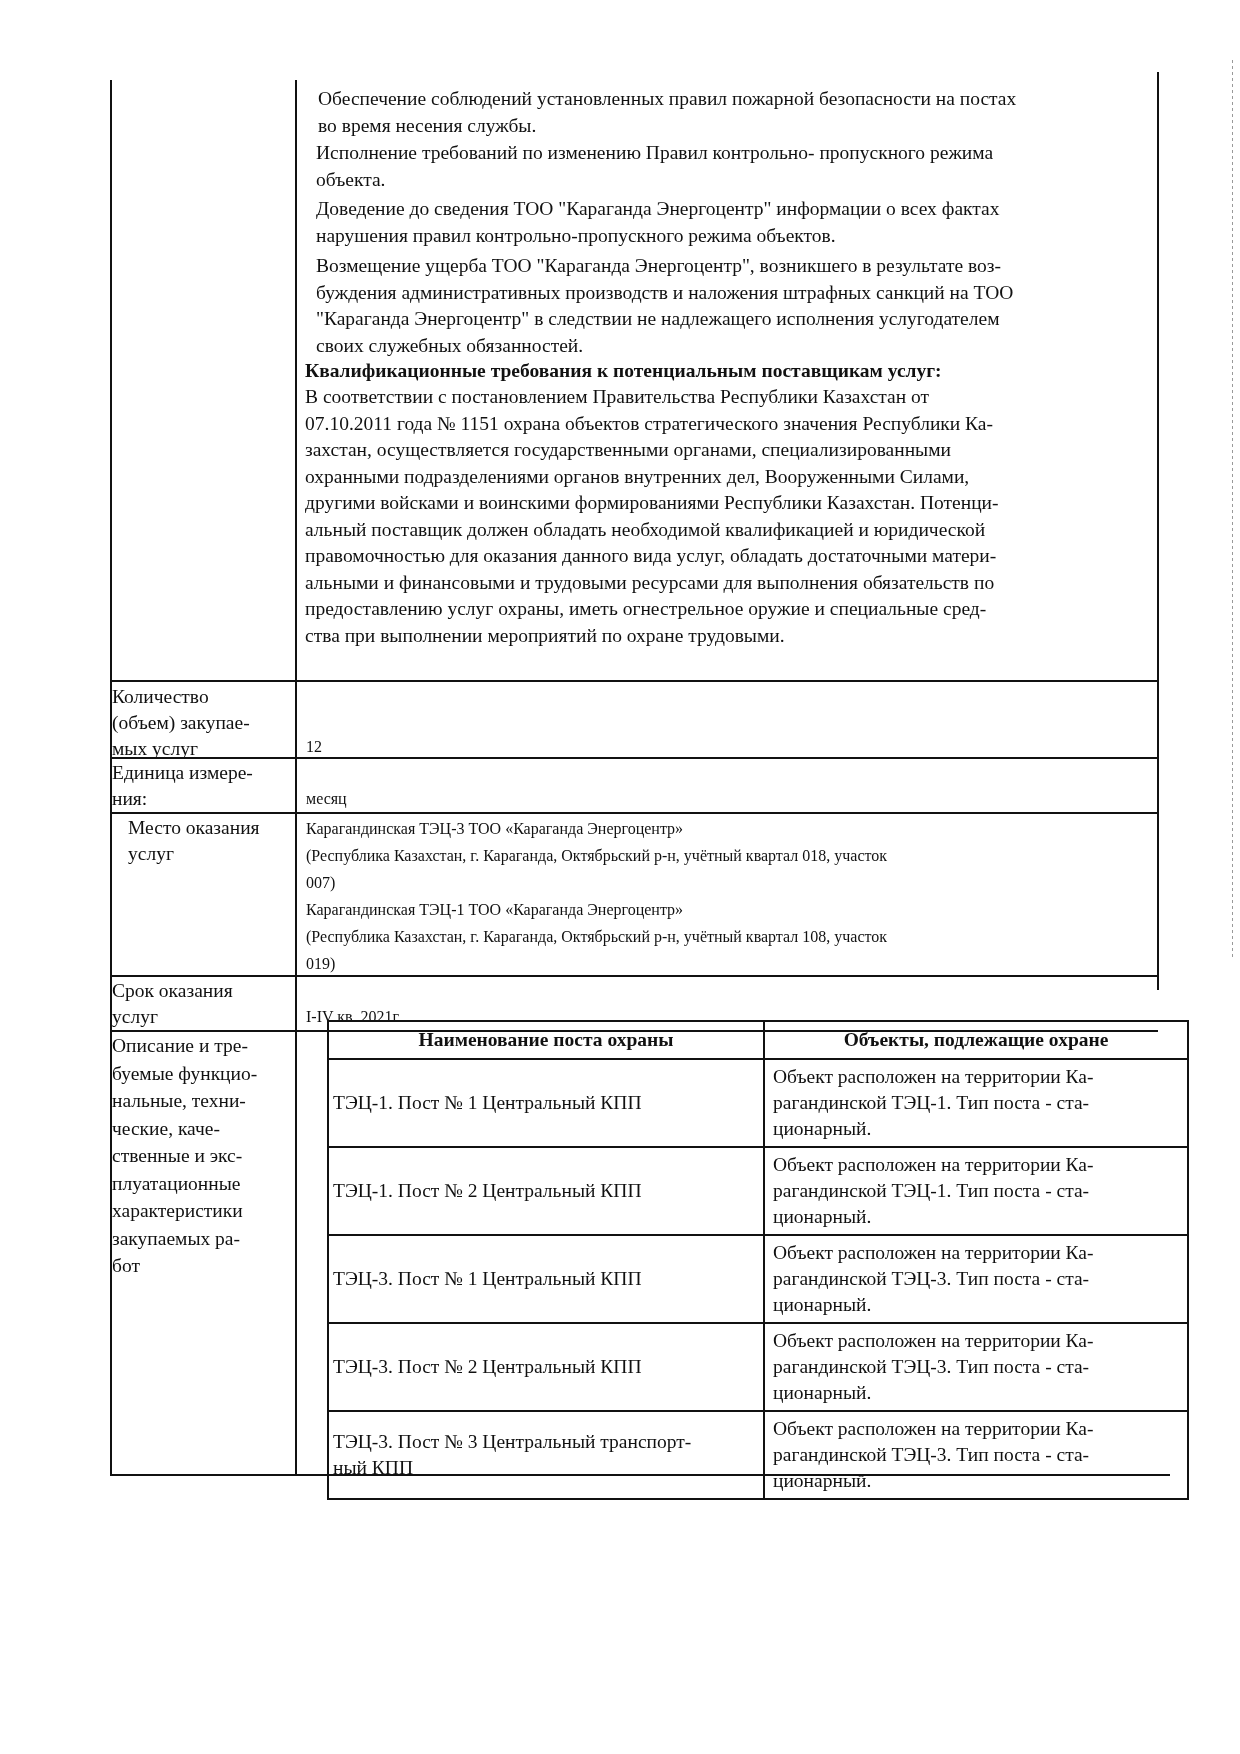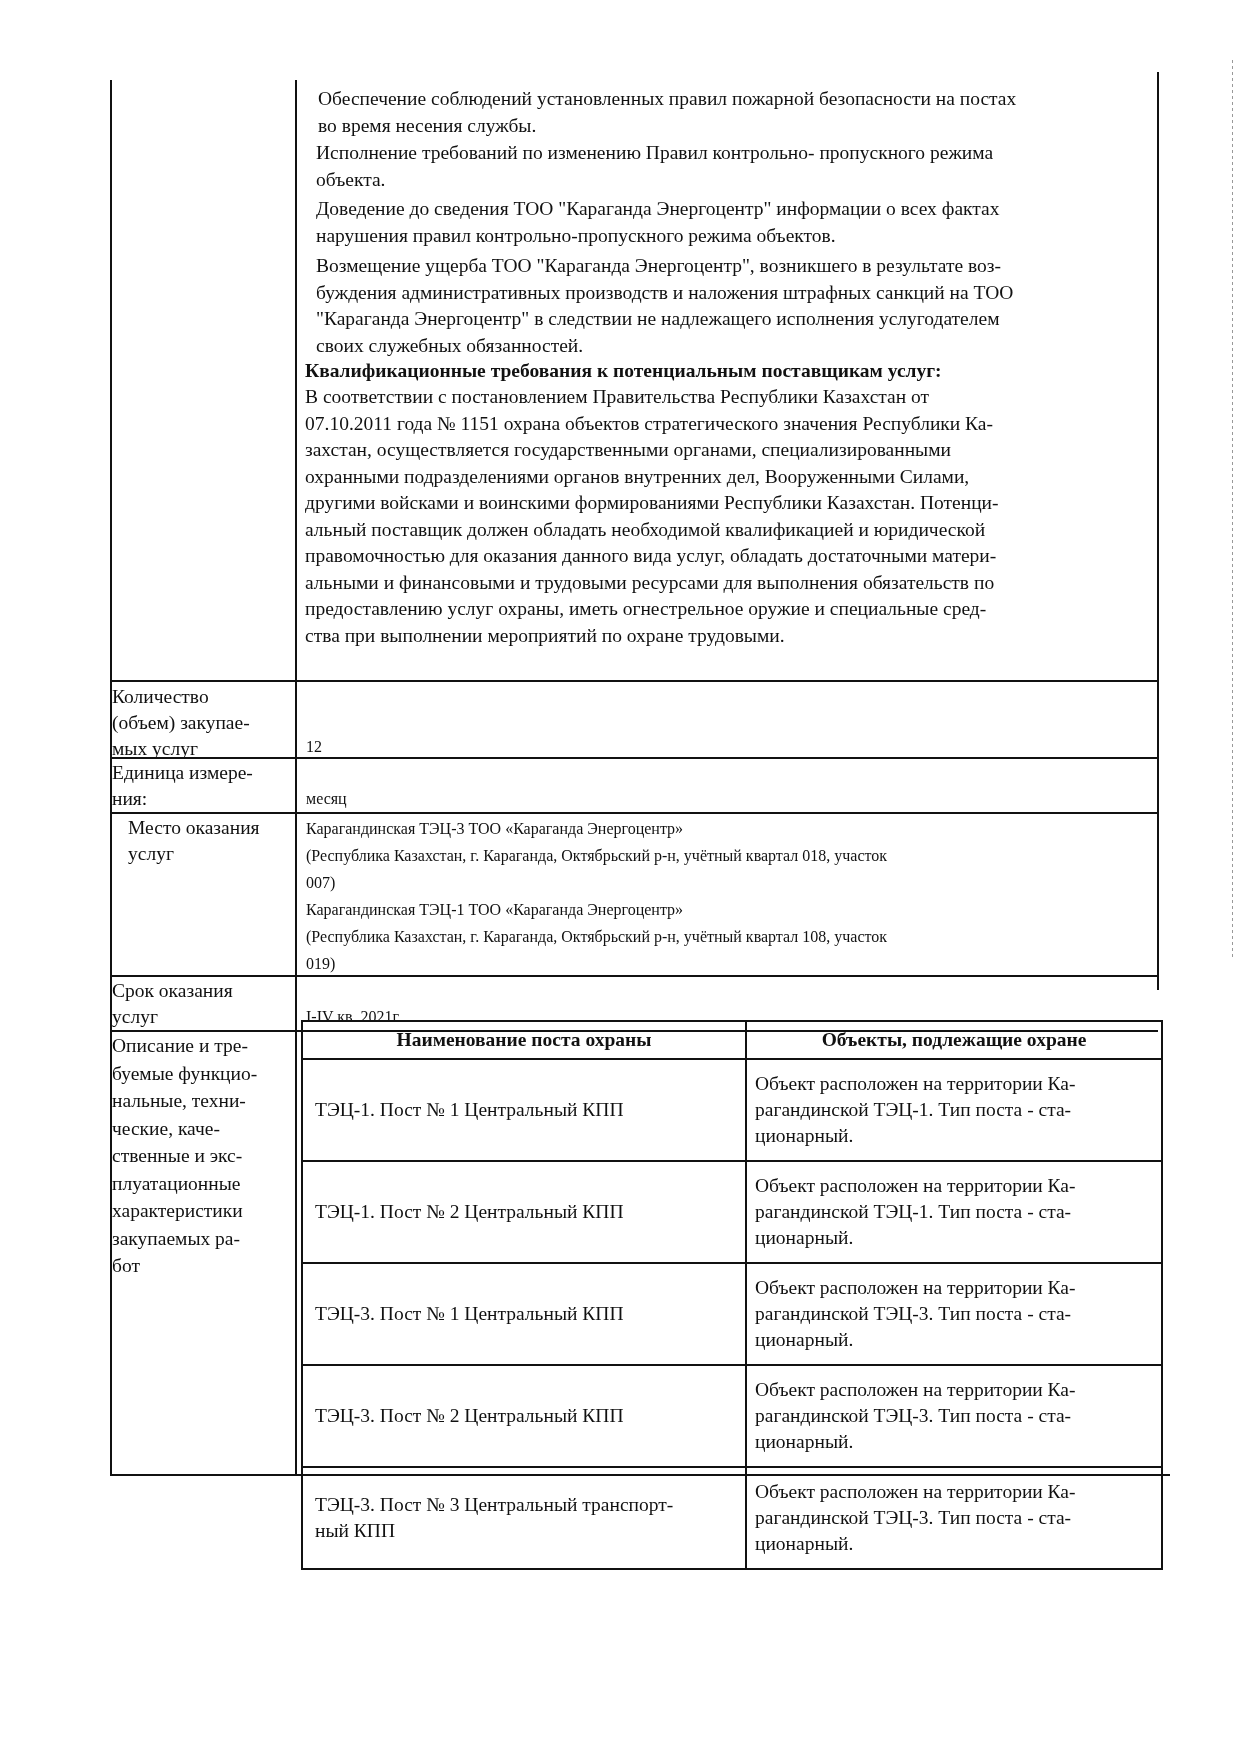--- a/index.html
+++ b/index.html
@@ -10,25 +10,25 @@
   
   .vline { position: absolute; background: #111; width: 2px; }
   .hline { position: absolute; background: #111; height: 2px; }
   .para { position: absolute; font-size: 19.5px; line-height: 26.5px; }
   .bold { font-weight: bold; }
 
   .label { position: absolute; left: 112px; width: 170px; font-size: 19.5px; line-height: 26px; }
   .val { position: absolute; left: 306px; font-size: 16px; line-height: 26px; white-space: nowrap; }
 
   
-  .inner { position: absolute; left: 301px; top: 1020px; width: 862px; border-collapse: collapse; }
+  .inner { position: absolute; left: 327px; top: 1020px; width: 862px; border-collapse: collapse; }
   .inner td, .inner th { border: 2px solid #111; font-size: 19.5px; line-height: 26px; vertical-align: middle; padding: 0 10px; }
   .inner th { height: 36px; font-weight: bold; text-align: center; }
-  .inner td.name { width: 420px; height: 80px; padding-left: 12px; }
-  .inner td.obj { padding: 11px 8px; }
+  .inner td.name { width: 420px; height: 80px; padding-left: 4px; }
+  .inner td.obj { padding: 4px 8px; }
 
   .scan-edge { position: absolute; width: 1px; background: repeating-linear-gradient(#999 0 3px, transparent 3px 6px); }
 </style>
 </head>
 <body>
 
 <div class="page">
 
   <div class="vline" style="left:110px; top:80px; height:1396px;"></div>
   <div class="vline" style="left:295px; top:80px; height:1396px;"></div>

